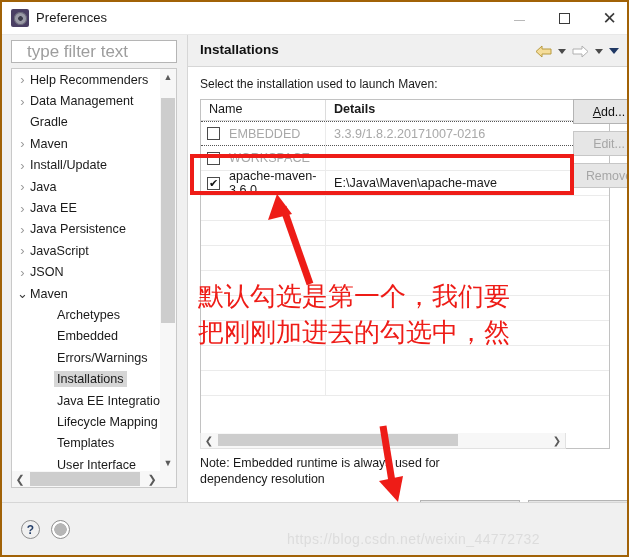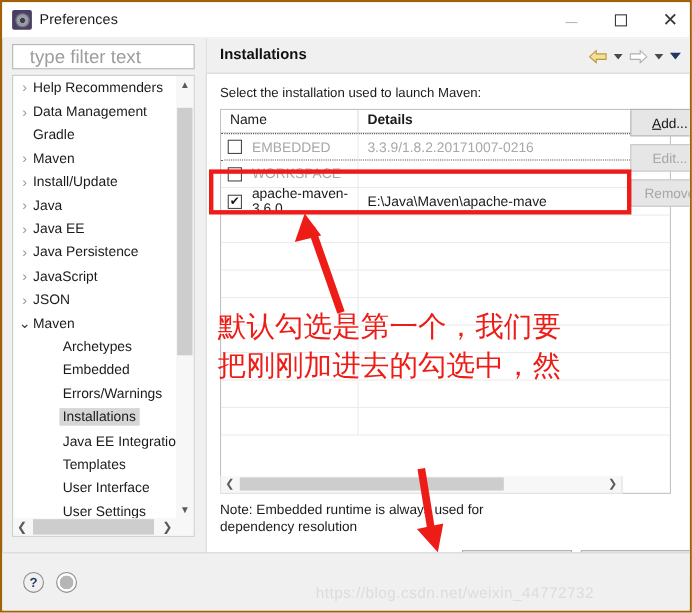--- a/index.html
+++ b/index.html
@@ -362,20 +362,24 @@
         <div class="tree-item lvl2 sel noarrow">
           <span class="twisty" style="font-size: 13px;">›</span>
           <span class="lbl">Installations</span>
         </div>
         <div class="tree-item lvl2 noarrow">
           <span class="twisty" style="font-size: 13px;">›</span>
           <span class="lbl">Java EE Integration</span>
         </div>
         <div class="tree-item lvl2 noarrow">
           <span class="twisty" style="font-size: 13px;">›</span>
+          <span class="lbl">Lifecycle Mapping</span>
+        </div>
+        <div class="tree-item lvl2 noarrow">
+          <span class="twisty" style="font-size: 13px;">›</span>
           <span class="lbl">Templates</span>
         </div>
         <div class="tree-item lvl2 noarrow">
           <span class="twisty" style="font-size: 13px;">›</span>
           <span class="lbl">User Interface</span>
         </div>
         <div class="tree-item lvl2 noarrow">
           <span class="twisty" style="font-size: 13px;">›</span>
           <span class="lbl">User Settings</span>
         </div>

